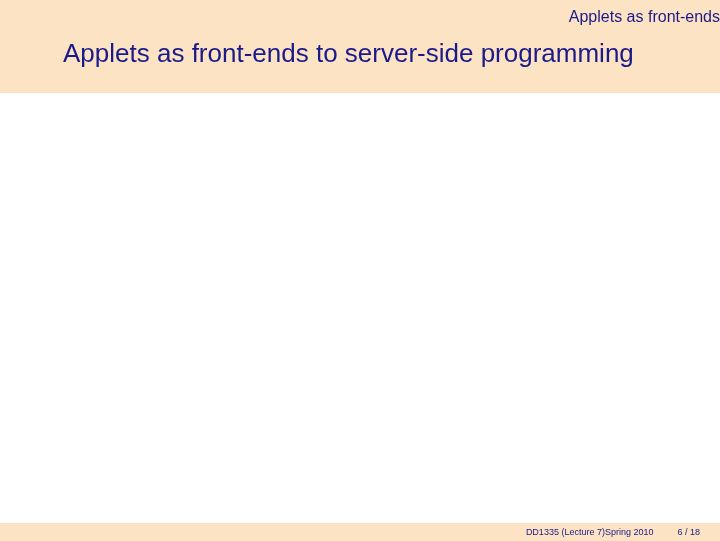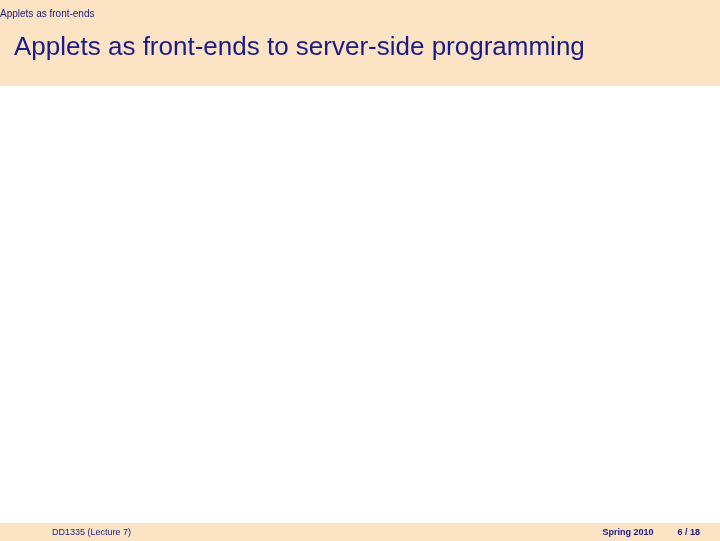--- a/index.html
+++ b/index.html
@@ -14,61 +14,62 @@
       font-family: Arial, Helvetica, sans-serif;
       position: relative;
       overflow: hidden;
     }
     .header {
       width: 100%;
       background: #fce3c3;
       padding: 8px 0 24px 0;
     }
     .section-label {
-      text-align: left;
+      text-align: right;
       color: #1a1a8a;
-      font-size: 10px;
+      font-size: 16px;
       margin-bottom: 12px;
     }
     .slide-title {
       color: #1a1a8a;
       font-size: 26px;
       font-weight: normal;
-      padding-left: 14px;
+      padding-left: 22px;
+      margin-left: 41px;
     }
     .content-area {
       width: 100%;
       background: #ffffff;
     }
     .footer {
       position: absolute;
       bottom: 0;
       left: 0;
       width: 100%;
       background: #fce3c3;
       height: 18px;
       display: flex;
       align-items: center;
       font-size: 9px;
       color: #1a1a8a;
     }
     .footer-left {
       padding-left: 52px;
       flex: 1;
+      text-align: right;
     }
     .footer-center {
       flex: 1;
       text-align: left;
       padding-left: 40px;
     }
     .footer-right {
       padding-right: 20px;
       display: flex;
       gap: 24px;
-      font-weight: bold;
     }
   </style>
 </head>
 <body>
 
 <div class="header">
   <div class="section-label">Applets as front-ends</div>
   <div class="slide-title">Applets as front-ends to server-side programming</div>
 </div>
 

